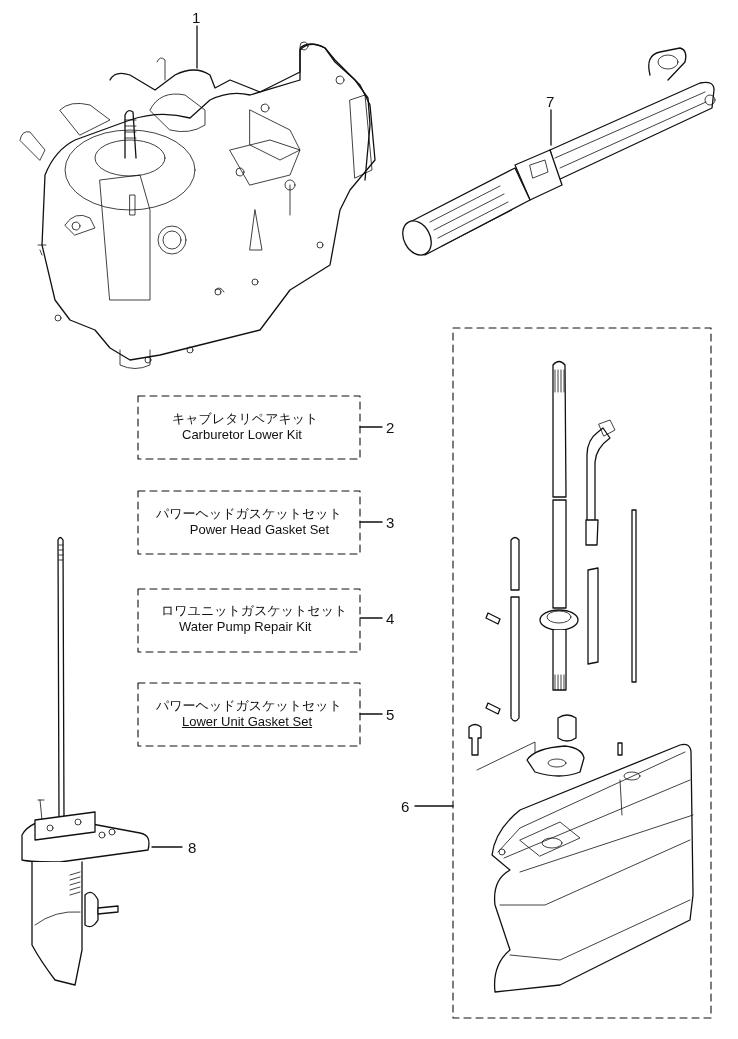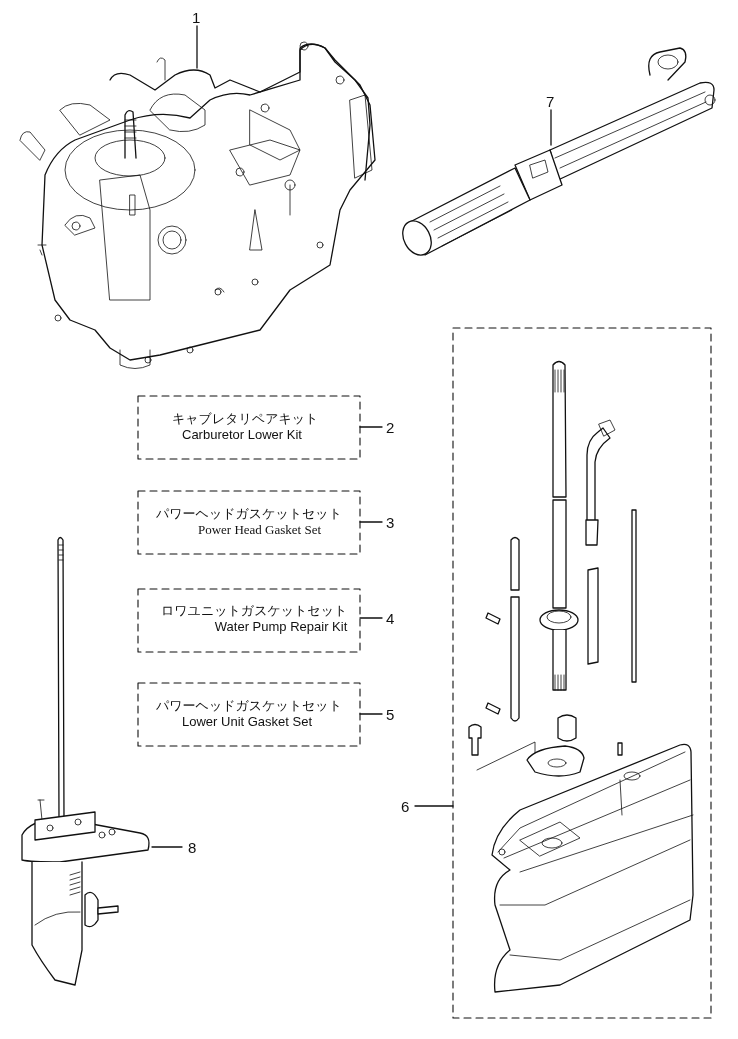--- a/index.html
+++ b/index.html
@@ -161,22 +161,22 @@
 <div class="callout" style="left:401px; top:799px;">6</div>
 <div class="callout" style="left:546px; top:94px;">7</div>
 <div class="callout" style="left:188px; top:840px;">8</div>
 
 <div class="kit" style="left:172px; top:411px;">
   <div class="jp">キャブレタリペアキット</div>
   <div class="en" style="padding-left:10px;">Carburetor Lower Kit</div>
 </div>
 <div class="kit" style="left:156px; top:506px;text-align:center;">
   <div class="jp">パワーヘッドガスケットセット</div>
-  <div class="en" style="padding-left:21px;font-family:Liberation Serif, serif;">Power Head Gasket Set</div>
+  <div class="en" style="padding-left:21px;">Power Head Gasket Set</div>
 </div>
 <div class="kit" style="left:161px; top:603px;">
   <div class="jp">ロワユニットガスケットセット</div>
-  <div class="en" style="padding-left:18px;text-align:right;">Water Pump Repair Kit</div>
+  <div class="en" style="padding-left:18px;">Water Pump Repair Kit</div>
 </div>
 <div class="kit" style="left:156px; top:698px;">
   <div class="jp">パワーヘッドガスケットセット</div>
-  <div class="en" style="padding-left:26px;">Lower Unit Gasket Set</div>
+  <div class="en" style="padding-left:26px;text-decoration:underline;">Lower Unit Gasket Set</div>
 </div>
 
 </body></html>

